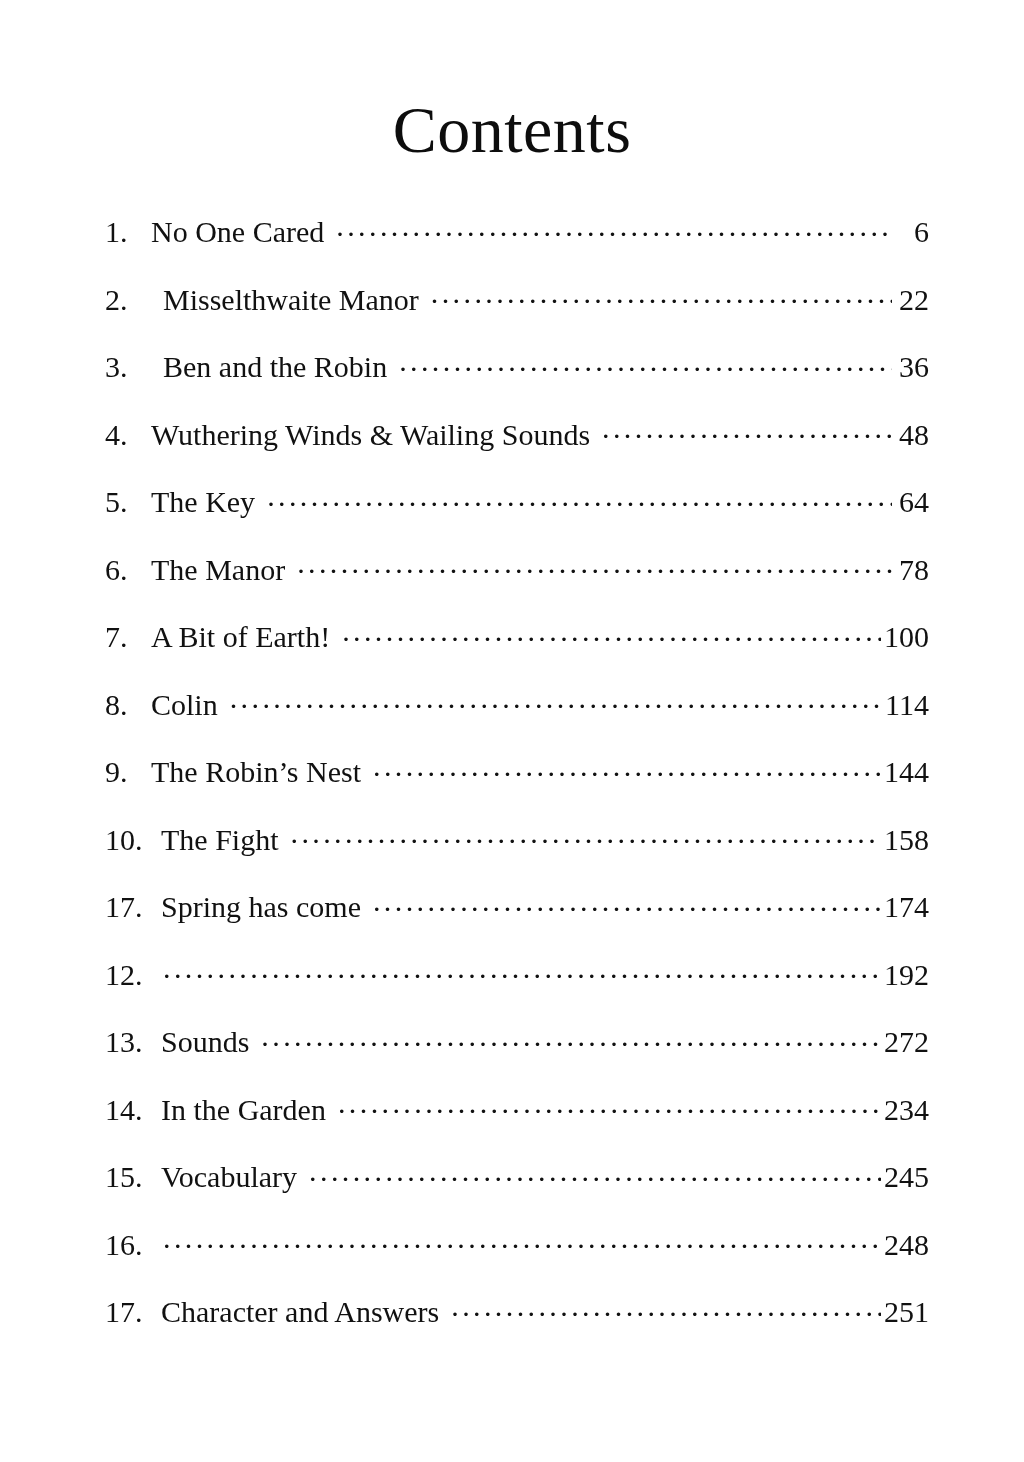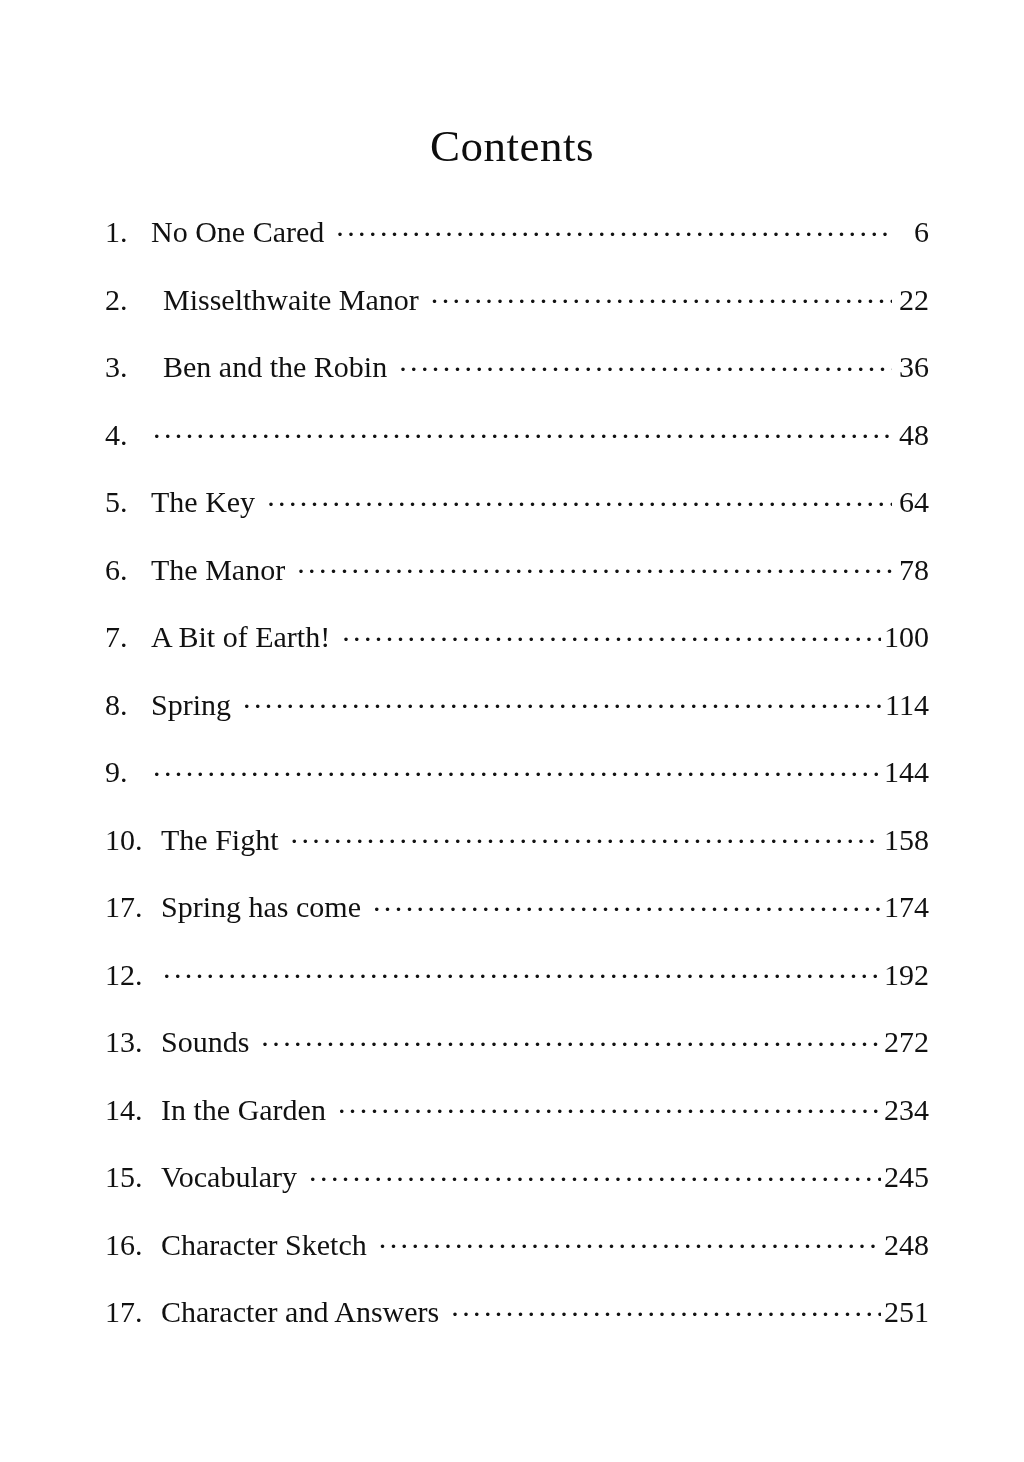--- a/index.html
+++ b/index.html
@@ -18,25 +18,25 @@
   .page {
     width: 1024px;
     height: 1462px;
     box-sizing: border-box;
     padding: 0;
     position: relative;
   }
   .page-title {
     text-align: center;
     font-family: "Liberation Serif", serif;
-    font-size: 45px;
+    font-size: 66px;
     font-weight: 400;
     letter-spacing: 0.5px;
     margin: 0;
-    padding-top: 120px;
+    padding-top: 92px;
     color: #0d0d0d;
   }
   .toc {
     margin: 0;
     padding: 0;
     list-style: none;
     position: absolute;
     left: 105px;
     right: 95px;
     top: 212px;
@@ -111,20 +111,21 @@
       <li class="toc-entry">
         <span class="toc-num">3.</span>
         <span class="toc-label indent-1">Ben and the Robin</span>
         <span class="toc-dots">
           <span>........................................................................................................................</span>
         </span>
         <span class="toc-page">36</span>
       </li>
       <li class="toc-entry">
         <span class="toc-num">4.</span>
+        <span class="toc-label">Wuthering Winds &amp; Wailing Sounds</span>
         <span class="toc-dots">
           <span>........................................................................................................................</span>
         </span>
         <span class="toc-page">48</span>
       </li>
       <li class="toc-entry">
         <span class="toc-num">5.</span>
         <span class="toc-label">The Key</span>
         <span class="toc-dots">
           <span>........................................................................................................................</span>
@@ -142,28 +143,29 @@
       <li class="toc-entry">
         <span class="toc-num">7.</span>
         <span class="toc-label">A Bit of Earth!</span>
         <span class="toc-dots">
           <span>........................................................................................................................</span>
         </span>
         <span class="toc-page">100</span>
       </li>
       <li class="toc-entry">
         <span class="toc-num">8.</span>
-        <span class="toc-label">Spring</span>
+        <span class="toc-label">Colin</span>
         <span class="toc-dots">
           <span>........................................................................................................................</span>
         </span>
         <span class="toc-page">114</span>
       </li>
       <li class="toc-entry">
         <span class="toc-num">9.</span>
+        <span class="toc-label">The Robin’s Nest</span>
         <span class="toc-dots">
           <span>........................................................................................................................</span>
         </span>
         <span class="toc-page">144</span>
       </li>
       <li class="toc-entry">
         <span class="toc-num wide">10.</span>
         <span class="toc-label">The Fight</span>
         <span class="toc-dots">
           <span>........................................................................................................................</span>
@@ -204,21 +206,20 @@
       <li class="toc-entry">
         <span class="toc-num wide">15.</span>
         <span class="toc-label">Vocabulary</span>
         <span class="toc-dots">
           <span>........................................................................................................................</span>
         </span>
         <span class="toc-page">245</span>
       </li>
       <li class="toc-entry">
         <span class="toc-num wide">16.</span>
-        <span class="toc-label">Character Sketch</span>
         <span class="toc-dots">
           <span>........................................................................................................................</span>
         </span>
         <span class="toc-page">248</span>
       </li>
       <li class="toc-entry">
         <span class="toc-num wide">17.</span>
         <span class="toc-label">Character and Answers</span>
         <span class="toc-dots">
           <span>........................................................................................................................</span>

